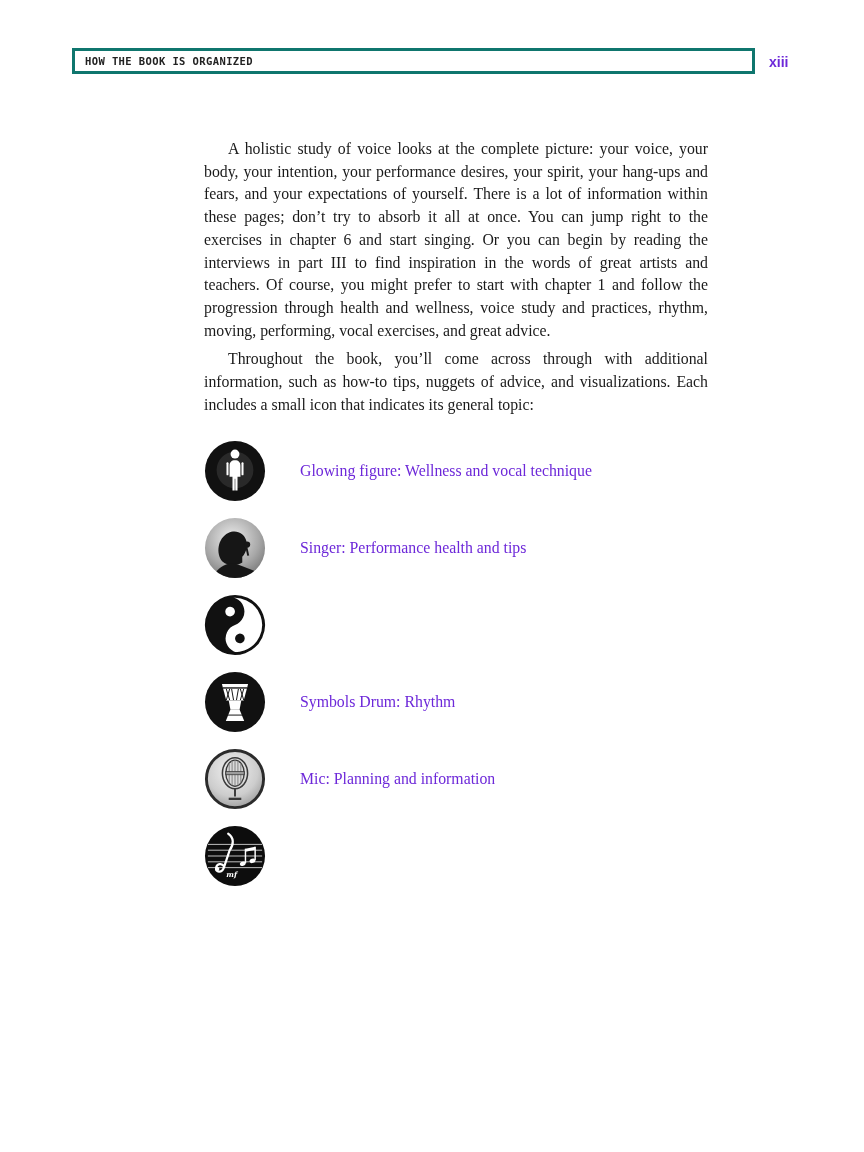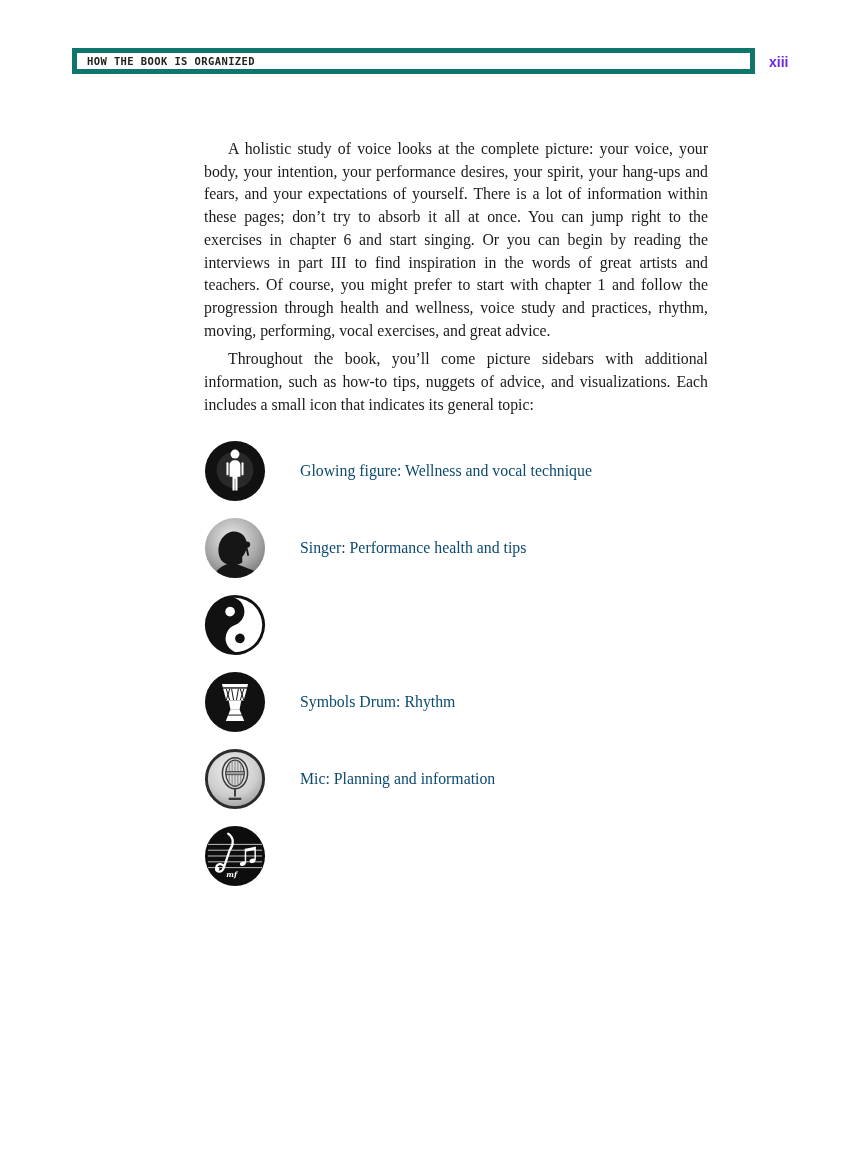--- a/index.html
+++ b/index.html
@@ -8,21 +8,21 @@
     width: 864px; height: 1152px;
     position: relative;
     font-family: "Liberation Serif", serif;
     color: #1a1a1a;
     overflow: hidden;
   }
   .running-head-box {
     position: absolute;
     left: 72px; top: 48px;
     width: 683px; height: 26px;
-    border: 5px solid #0f766e;
+    border: 3px solid #0f766e;
     display: flex; align-items: center;
     padding-left: 10px;
     background: #fff;
   }
   .running-head-title {
     font-family: "DejaVu Sans Mono", monospace;
     font-weight: bold;
     font-size: 10.5px;
     letter-spacing: 0.4px;
     color: #222;
@@ -58,35 +58,35 @@
     height: 62px;
     margin-bottom: 15px;
   }
   .legend-icon {
     width: 62px; height: 62px;
     flex: 0 0 62px;
   }
   .legend-label {
     margin-left: 34px;
     font-size: 15.8px;
-    color: #0c4a6e;
+    color: #6d28d9;
   }
   svg { display: block; }
 </style>
 </head>
 <body>
 
 <div class="running-head-box">
   <span class="running-head-title">HOW THE BOOK IS ORGANIZED</span>
 </div>
 <div class="folio">xiii</div>
 
 <div class="content">
   <p class="body-para">A holistic study of voice looks at the complete picture: your voice, your body, your intention, your performance desires, your spirit, your hang-ups and fears, and your expectations of yourself. There is a lot of information within these pages; don’t try to absorb it all at once. You can jump right to the exercises in chapter 6 and start singing. Or you can begin by reading the interviews in part III to find inspiration in the words of great artists and teachers. Of course, you might prefer to start with chapter 1 and follow the progression through health and wellness, voice study and practices, rhythm, moving, performing, vocal exercises, and great advice.</p>
-  <p class="body-para">Throughout the book, you’ll come picture sidebars with additional information, such as how-to tips, nuggets of advice, and visualizations. Each includes a small icon that indicates its general topic:</p>
+  <p class="body-para">Throughout the book, you’ll come across through with additional information, such as how-to tips, nuggets of advice, and visualizations. Each includes a small icon that indicates its general topic:</p>
 
   <ul class="legend">
 
     <li class="legend-row">
       <span class="legend-icon">
         <svg viewBox="0 0 64 64" width="62" height="62" aria-hidden="true">
           <circle cx="32" cy="32" r="31" fill="#111"></circle>
           <circle cx="32" cy="31" r="19" fill="#fff" opacity="0.10"></circle>
           <circle cx="32" cy="14.5" r="4.6" fill="#fff"></circle>
           <path fill="#fff" d="M32 21 c-3.6 0 -5.6 2 -5.6 5.6 L26.4 38 h3 V52 h2.3 V40 h0.6 V52 h2.3 V38 h3 V26.6 c0 -3.6 -2 -5.6 -5.6 -5.6 z"></path>

